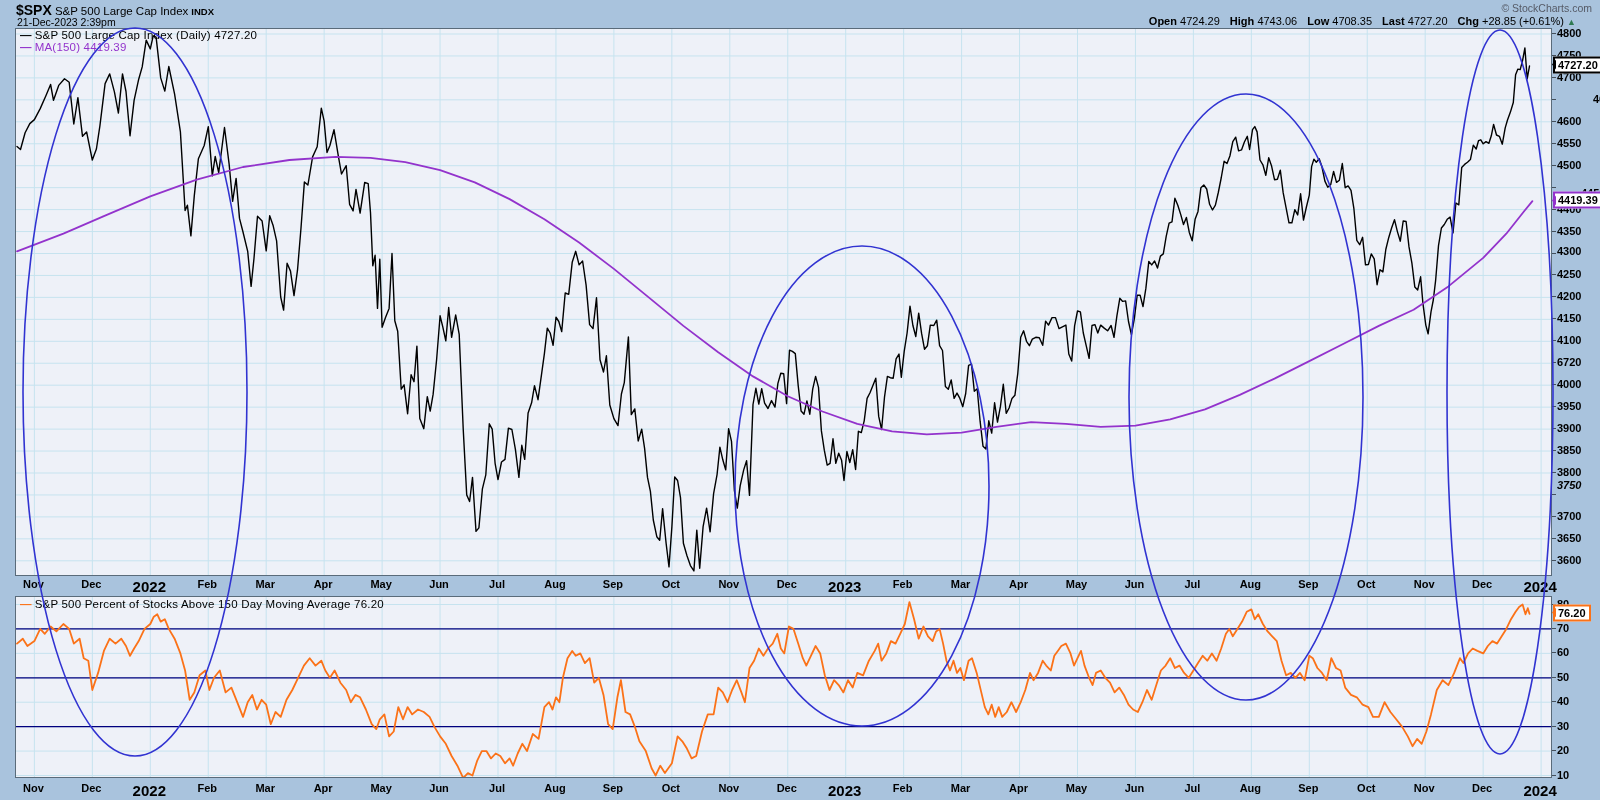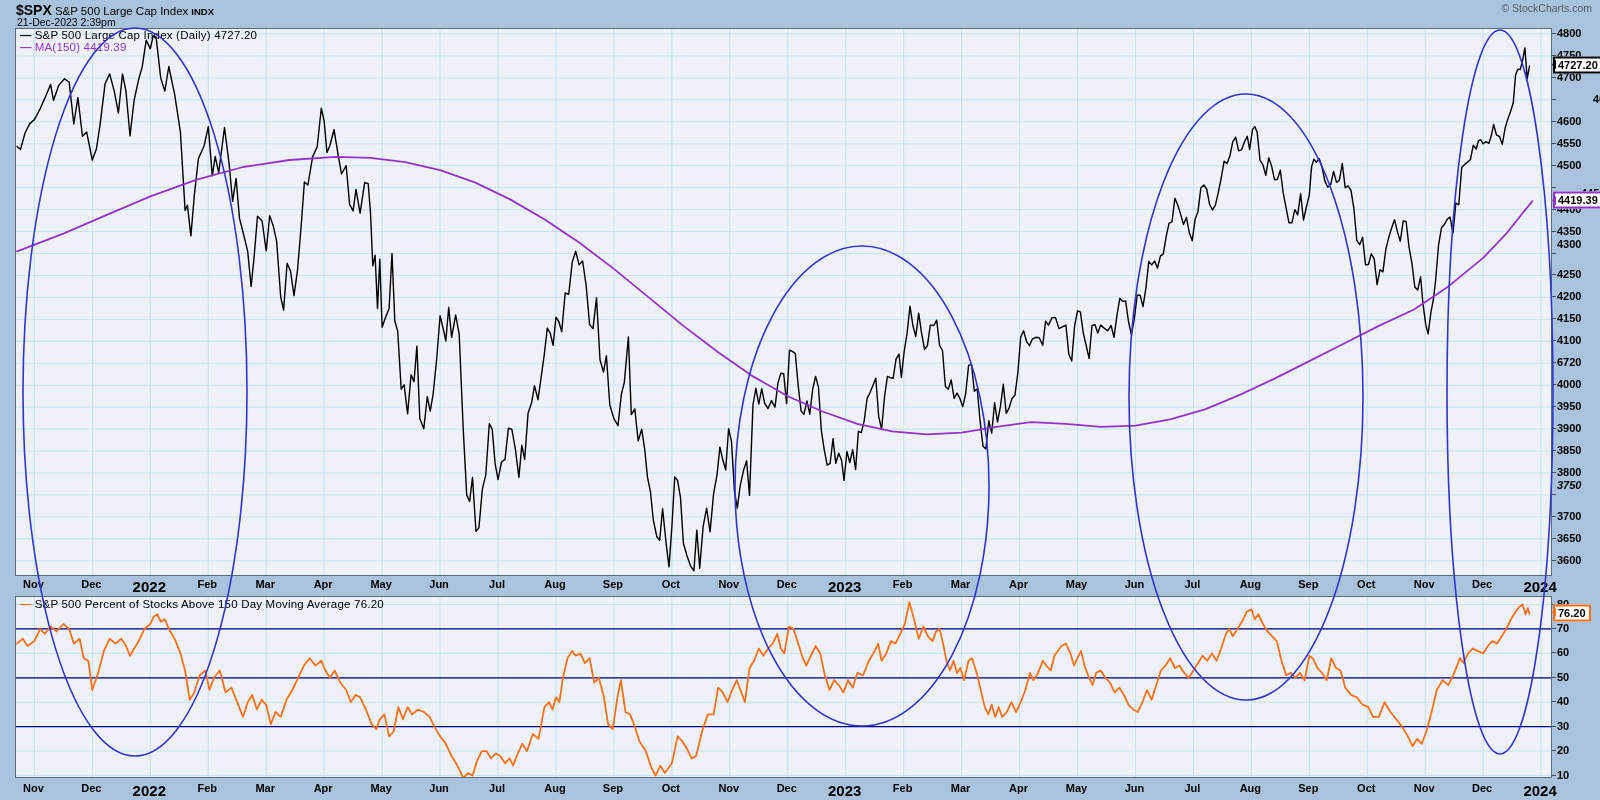--- a/index.html
+++ b/index.html
@@ -47,20 +47,33 @@
 
 <div id="stage">
 
   <div class="abs" id="title-row">
     <span id="title-sym">$SPX</span>
     <span id="title-name">S&amp;P 500 Large Cap Index</span>
     <span id="title-exch">INDX</span>
   </div>
   <div class="abs" id="date-row">21-Dec-2023 2:39pm</div>
   <div class="abs" id="copyright">© StockCharts.com</div>
+  <div class="abs" id="quote-row">
+    <b>Open</b>
+    <span>4724.29</span>
+    <b>High</b>
+    <span>4743.06</span>
+    <b>Low</b>
+    <span>4708.35</span>
+    <b>Last</b>
+    <span>4727.20</span>
+    <b>Chg</b>
+    <span>+28.85 (+0.61%)</span>
+    <span id="chg-arrow">▲</span>
+  </div>
 
   <div class="panel" id="panel-main">
     <svg id="svg-main" width="1535" height="546">
         <line x1="18.4" x2="18.4" y1="0" y2="546" stroke="#c6e3ef" stroke-width="1"></line>
         <line x1="76.35" x2="76.35" y1="0" y2="546" stroke="#c6e3ef" stroke-width="1"></line>
         <line x1="134.3" x2="134.3" y1="0" y2="546" stroke="#c6e3ef" stroke-width="1"></line>
         <line x1="192.25000000000003" x2="192.25000000000003" y1="0" y2="546" stroke="#c6e3ef" stroke-width="1"></line>
         <line x1="250.2" x2="250.2" y1="0" y2="546" stroke="#c6e3ef" stroke-width="1"></line>
         <line x1="308.15" x2="308.15" y1="0" y2="546" stroke="#c6e3ef" stroke-width="1"></line>
         <line x1="366.1" x2="366.1" y1="0" y2="546" stroke="#c6e3ef" stroke-width="1"></line>
@@ -240,21 +253,21 @@
       <div class="ylabel" style="top: 142.75px;">4550</div>
       <div class="ytick" style="top: 142.75px;"></div>
       <div class="ylabel" style="top: 164.7px;">4500</div>
       <div class="ytick" style="top: 164.7px;"></div>
       <div class="ylabel" style="top: 193px; margin-left: 24px;">4450</div>
       <div class="ytick" style="top: 186.65px;"></div>
       <div class="ylabel" style="top: 208.6px;">4400</div>
       <div class="ytick" style="top: 208.6px;"></div>
       <div class="ylabel" style="top: 230.55px;">4350</div>
       <div class="ytick" style="top: 230.55px;"></div>
-      <div class="ylabel" style="top: 244px;">4300</div>
+      <div class="ylabel" style="top: 251px;">4300</div>
       <div class="ytick" style="top: 252.5px;"></div>
       <div class="ylabel" style="top: 274.45px;">4250</div>
       <div class="ytick" style="top: 274.45px;"></div>
       <div class="ylabel" style="top: 296.4px;">4200</div>
       <div class="ytick" style="top: 296.4px;"></div>
       <div class="ylabel" style="top: 318.35px;">4150</div>
       <div class="ytick" style="top: 318.35px;"></div>
       <div class="ylabel" style="top: 340.3px;">4100</div>
       <div class="ytick" style="top: 340.3px;"></div>
       <div class="ylabel" style="top: 362.25px;">6720</div>

